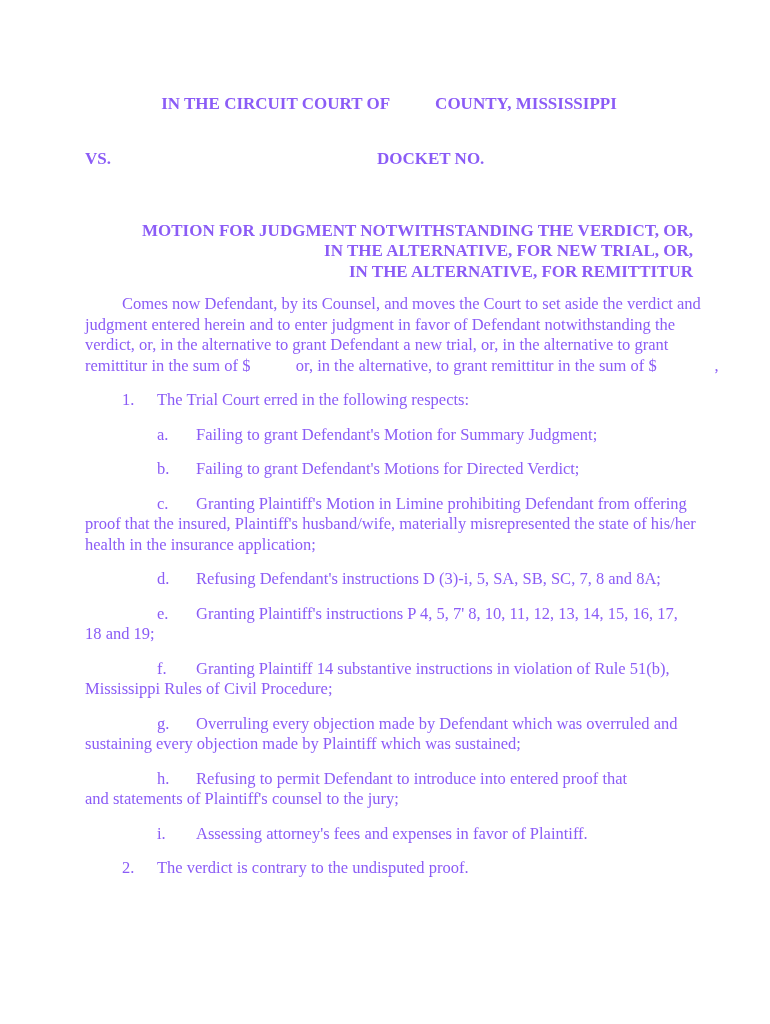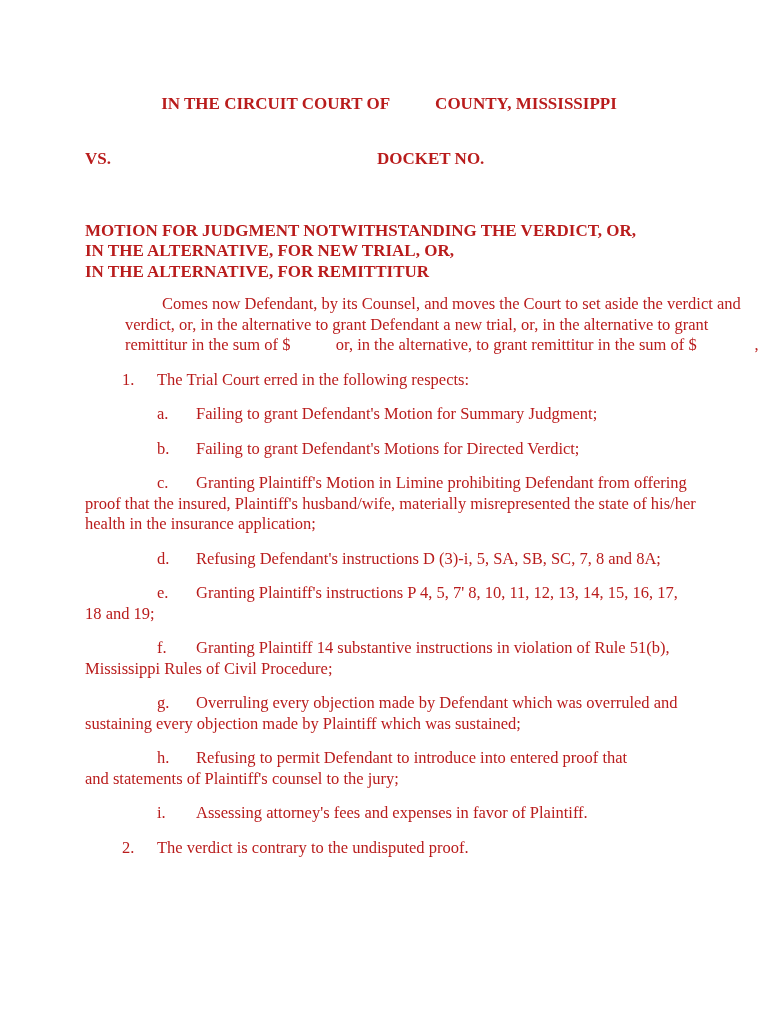--- a/index.html
+++ b/index.html
@@ -4,38 +4,38 @@
 <style>
   html,body { margin:0; padding:0; background:#ffffff; }
   .page {
     position:relative;
     width:770px; height:1024px;
     background:#ffffff;
     overflow:hidden;
     font-family:"Liberation Serif", serif;
     font-size:16.5px;
     line-height:20.5px;
-    color:#b91c1c;
+    color:#8b5cf6;
     border-radius:23px;
   }
   .content { padding:94px 77px 0 85px; }
 
   .court-header {
     text-align:center;
     font-weight:700;
     font-size:17px;
   }
   .county-blank { display:inline-block; width:45px; }
 
   .caption { position:relative; height:21px; margin-top:34px; font-weight:700; font-size:17px; }
   .caption .docket { position:absolute; left:292px; top:0; }
 
-  .title { margin-top:51px; text-align:left; font-weight:700; font-size:17px; }
+  .title { margin-top:51px; text-align:right; font-weight:700; font-size:17px; }
 
-  .opening { margin-top:12px;margin-left:40px; }
+  .opening { margin-top:12px; }
   .ln { white-space:pre; }
   .indent { padding-left:37px; }
 
   .block { margin-top:14px; }
   .num-item { position:relative; }
   .num-label { position:absolute; left:37px; top:0; }
   .num-text { display:block; padding-left:72px; }
 
   .sub-first { position:relative; }
   .sub-label { position:absolute; left:72px; top:0; }
@@ -55,20 +55,21 @@
     </div>
 
     <div class="title">
       <div class="ttl-ln">MOTION FOR JUDGMENT NOTWITHSTANDING THE VERDICT, OR,</div>
       <div class="ttl-ln">IN THE ALTERNATIVE, FOR NEW TRIAL, OR,</div>
       <div class="ttl-ln">IN THE ALTERNATIVE, FOR REMITTITUR</div>
     </div>
 
     <div class="opening">
       <div class="ln indent">Comes now Defendant, by its Counsel, and moves the Court to set aside the verdict and</div>
+      <div class="ln">judgment entered herein and to enter judgment in favor of Defendant notwithstanding the</div>
       <div class="ln">verdict, or, in the alternative to grant Defendant a new trial, or, in the alternative to grant</div>
       <div class="ln">remittitur in the sum of $           or, in the alternative, to grant remittitur in the sum of $              ,</div>
     </div>
 
     <div class="block num-item">
       <span class="num-label">1.</span>
       <span class="num-text ln">The Trial Court erred in the following respects:</span>
     </div>
 
     <div class="block">

